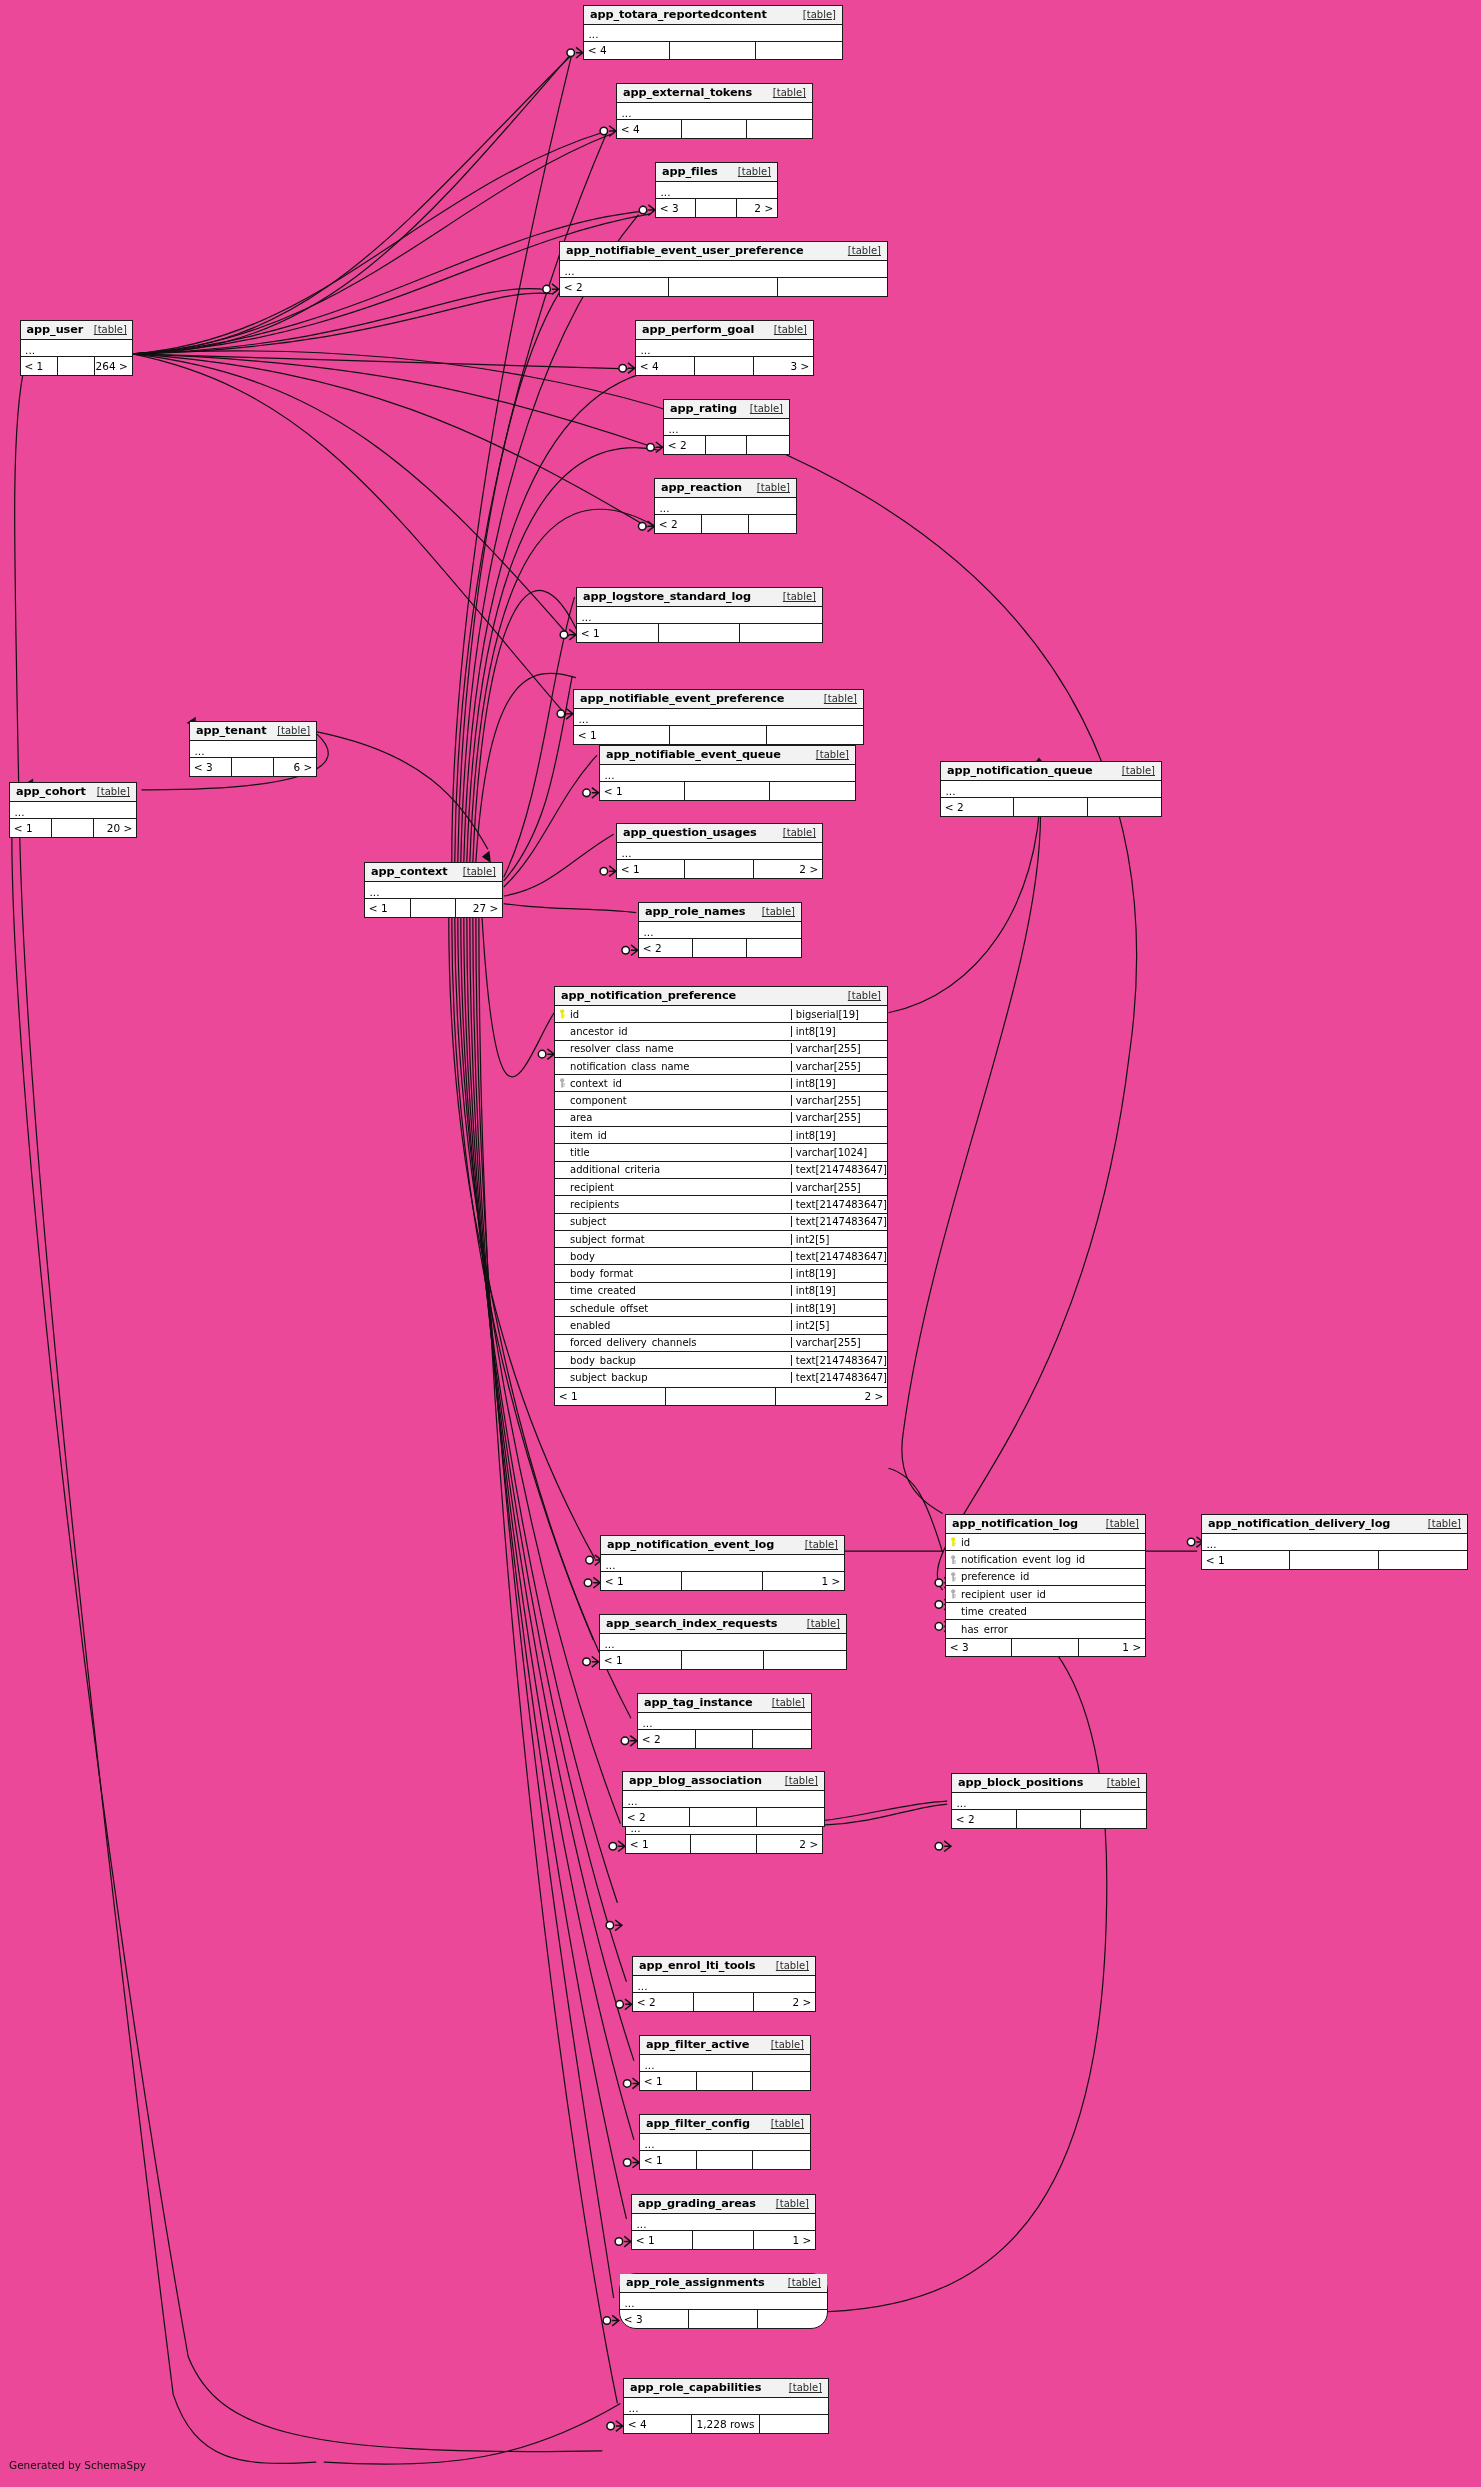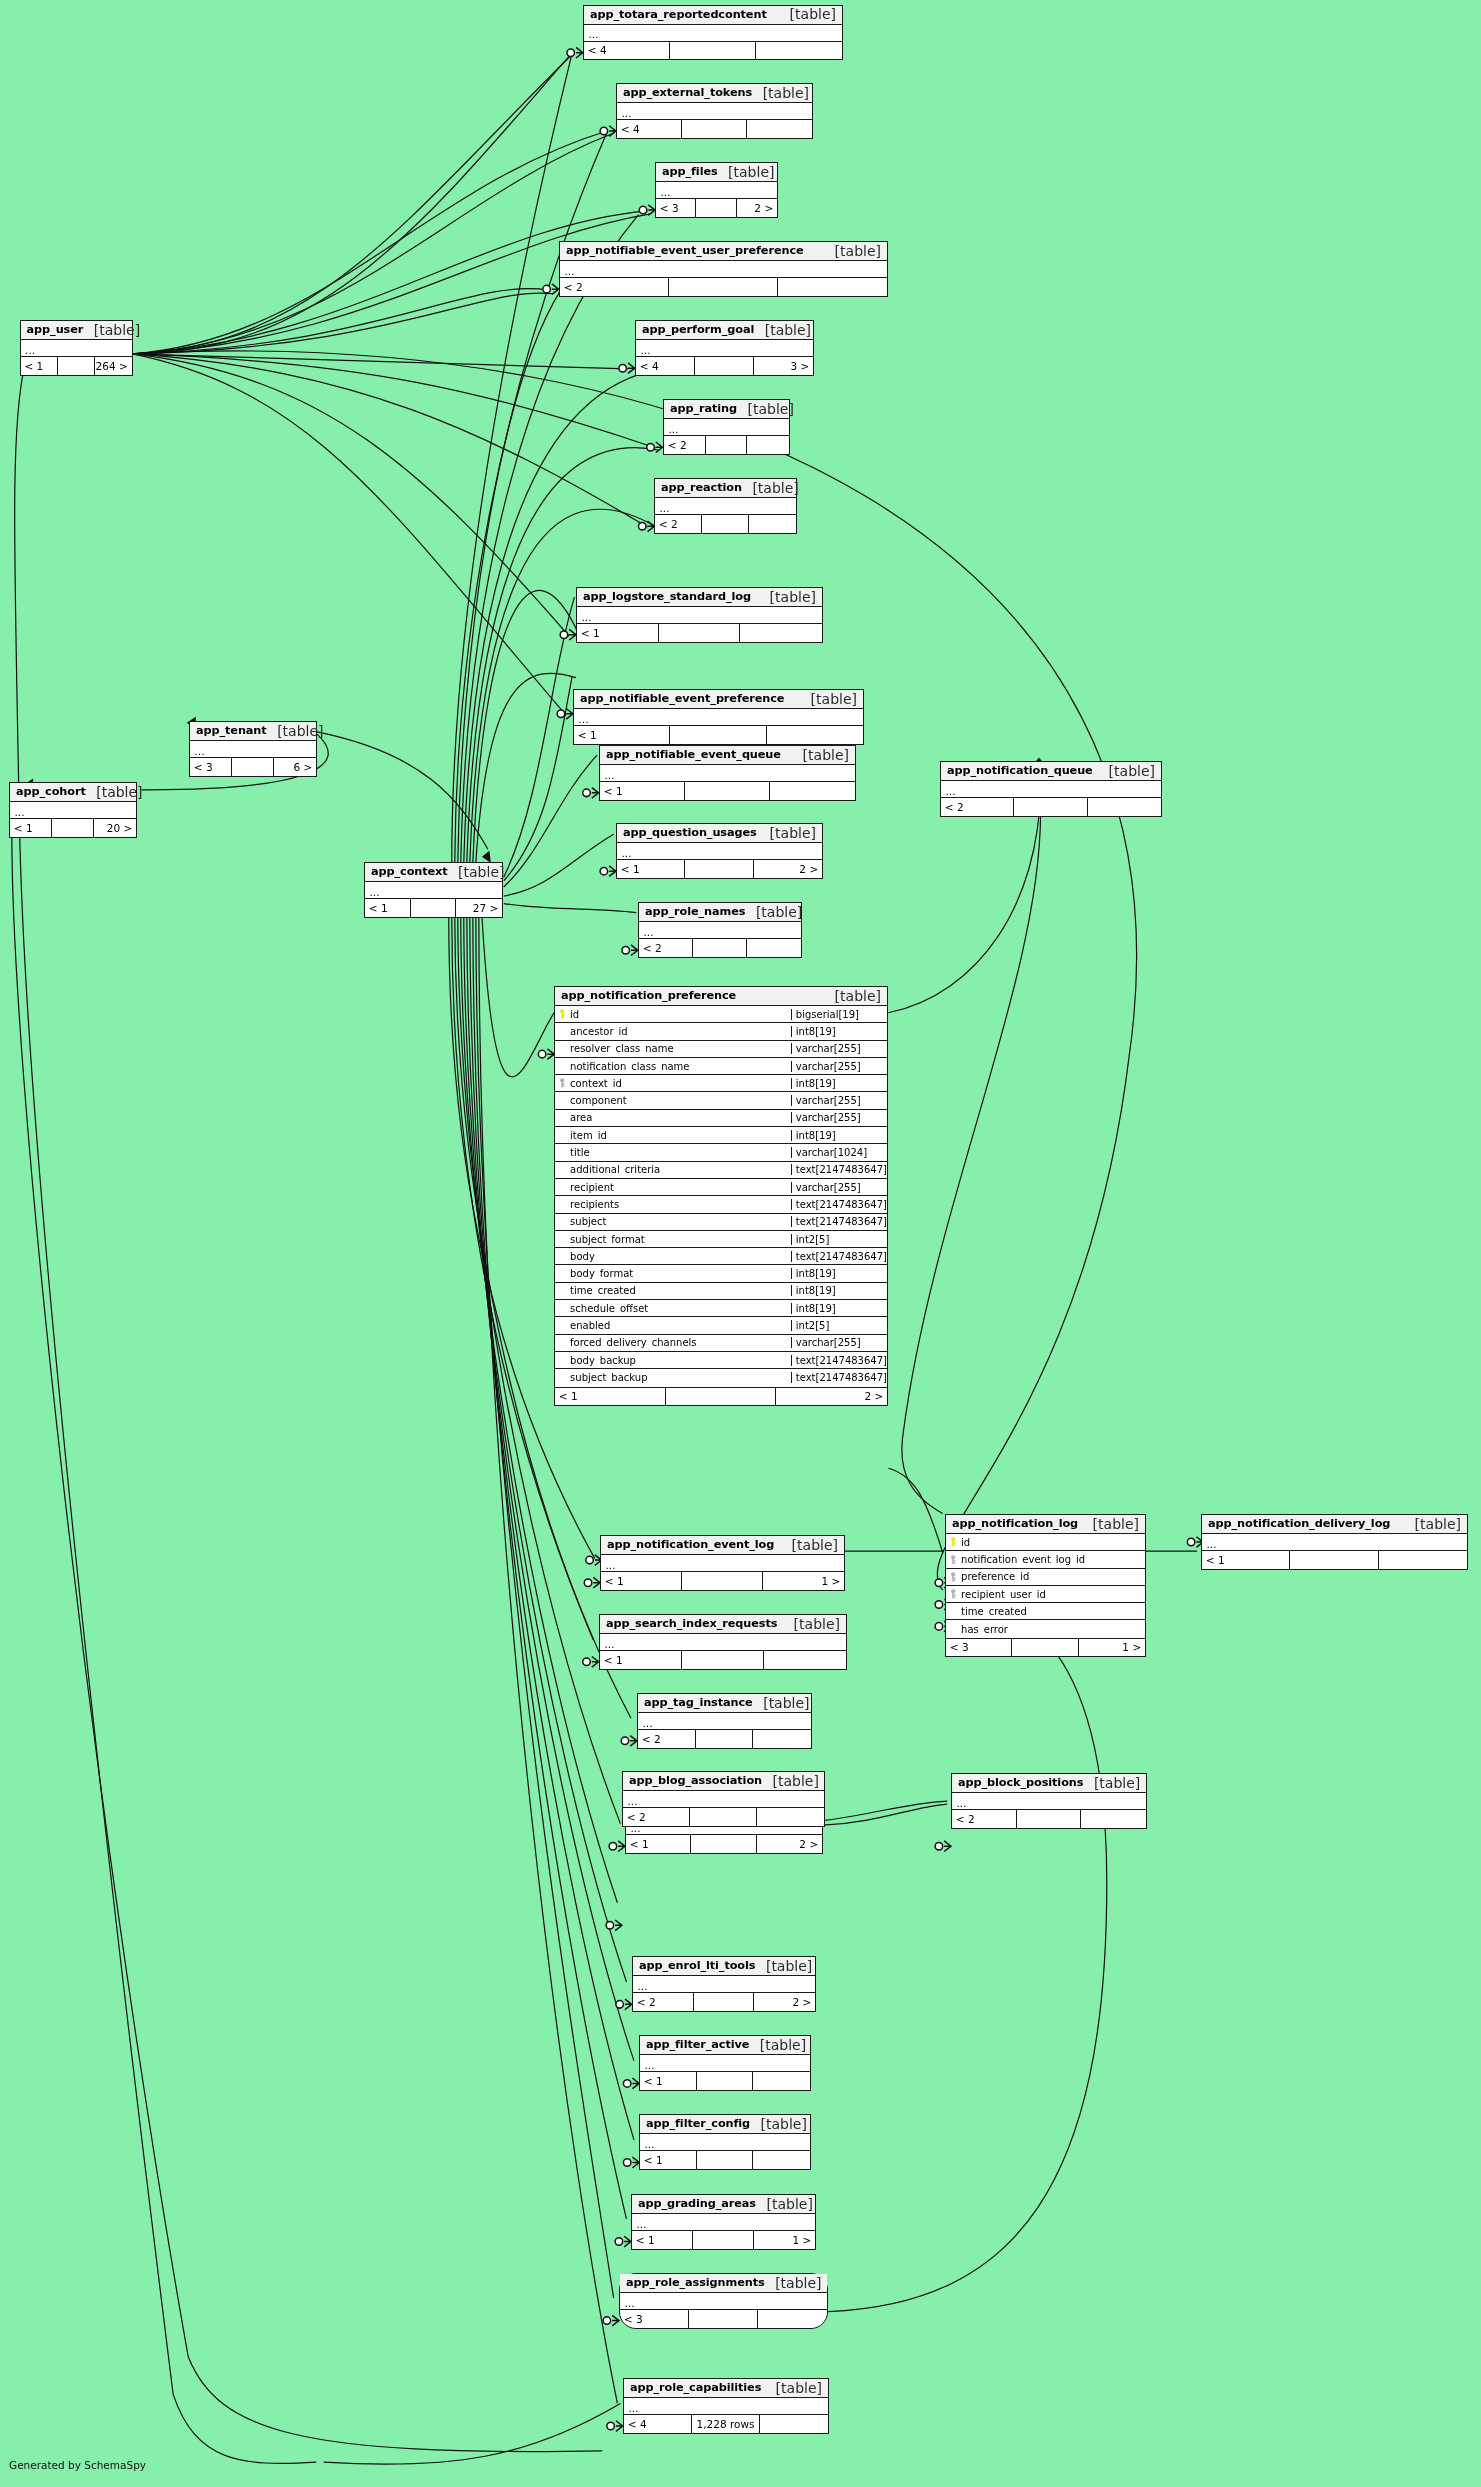--- a/index.html
+++ b/index.html
@@ -4,21 +4,21 @@
 <style>
   html,body{margin:0;padding:0;background:#ffffff;}
   body{
     font-family:"DejaVu Sans","Liberation Sans",sans-serif;
     -webkit-font-smoothing:antialiased;
   }
   #canvas{
     position:relative;
     width:1481px;
     height:2487px;
-    background:#86efac;
+    background:#ec4899;
     overflow:hidden;
   }
   #edges{
     position:absolute;
     left:0;top:0;
     width:1481px;height:2487px;
     pointer-events:none;
   }
   .tbl{
     position:absolute;
@@ -38,24 +38,25 @@
     box-sizing:border-box;
     white-space:nowrap;
   }
   .tbl .hdr .tname{
     font-weight:bold;
     font-size:11.3px;
     color:#000;
     letter-spacing:-0.1px;
   }
   .tbl .hdr .ttag{
-    font-size:14px;
+    font-size:10px;
     color:#2b2b2b;
     font-weight:normal;
     padding-left:10.5px;
+    text-decoration:underline;
   }
   .tbl .ellipsis{
     height:17.3px;
     box-sizing:border-box;
     border-bottom:1.5px solid #1a1a1a;
     font-size:10.5px;
     color:#000;
     padding:0 0 0 4.5px;
     line-height:12.8px;
     display:flex;

